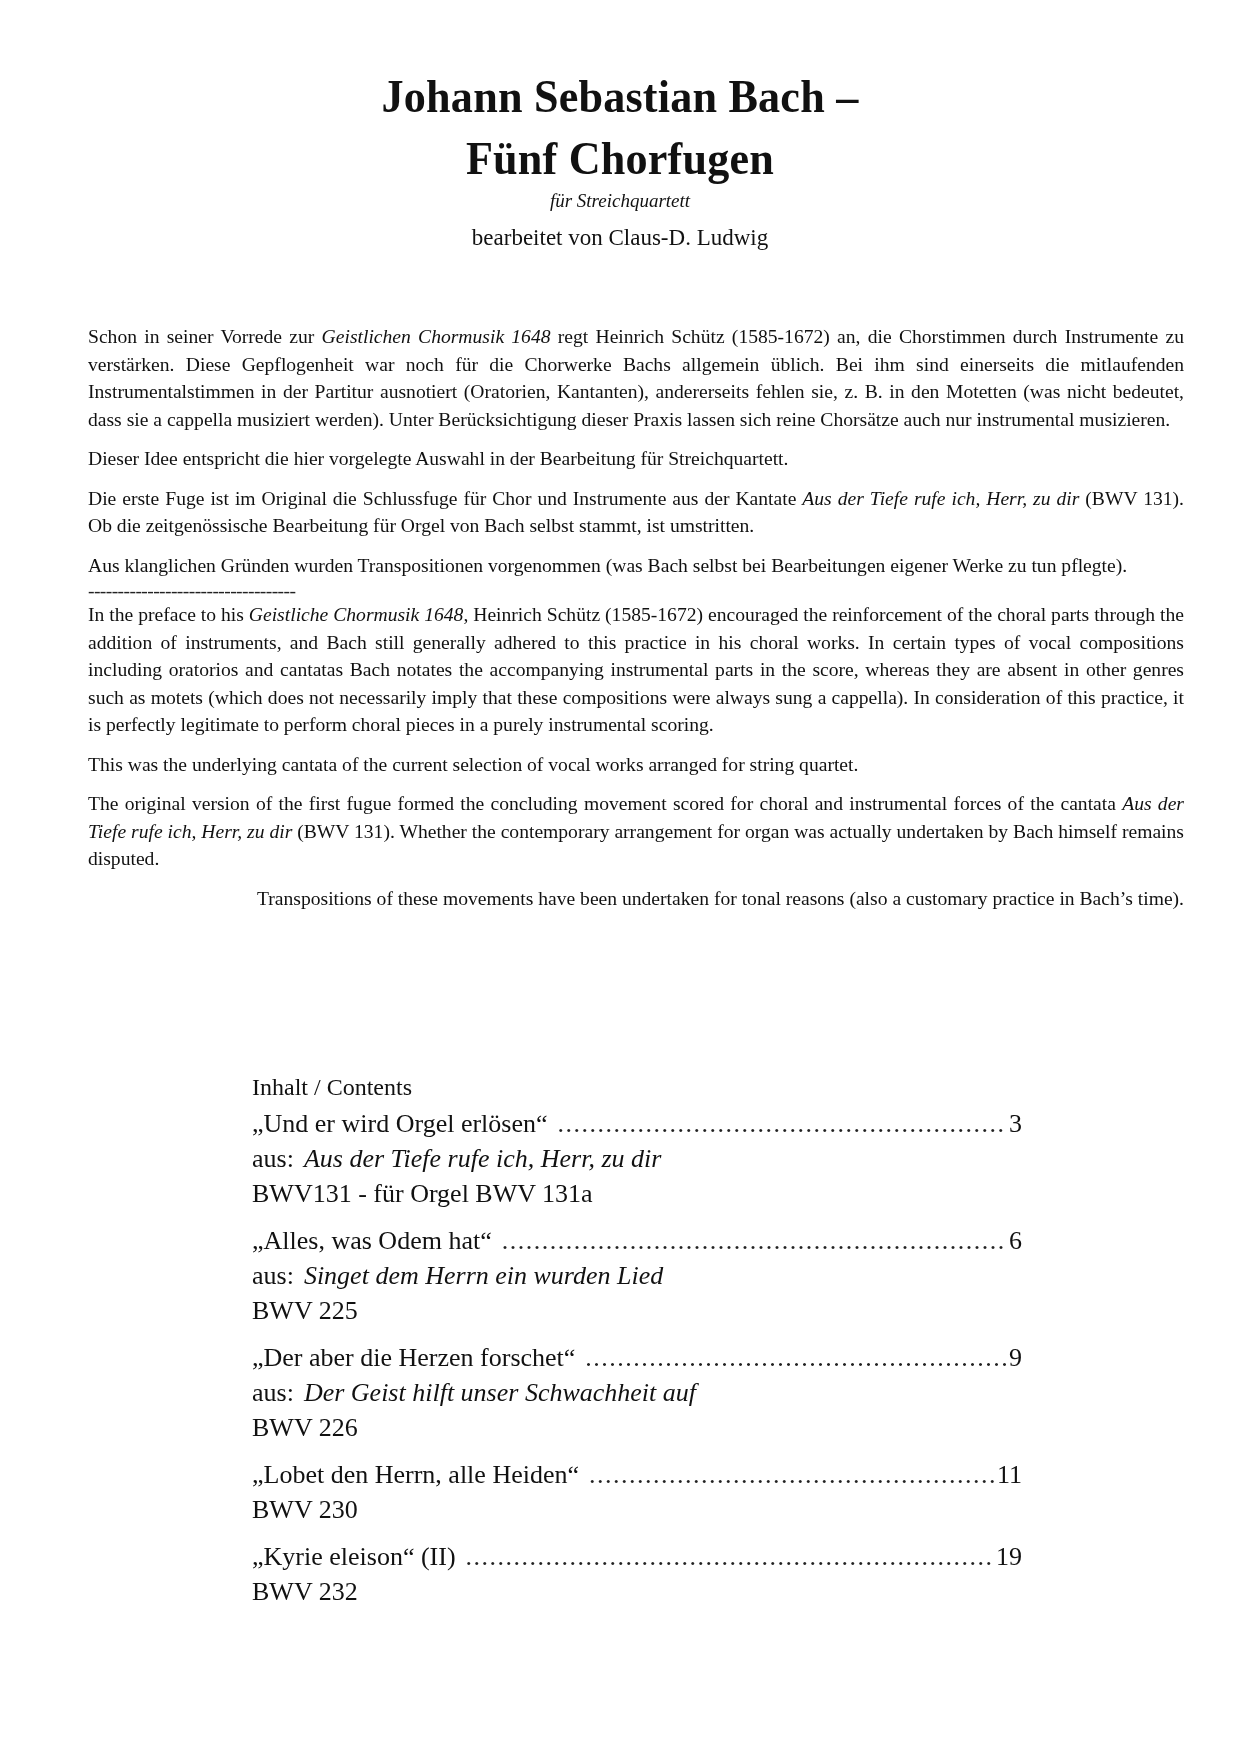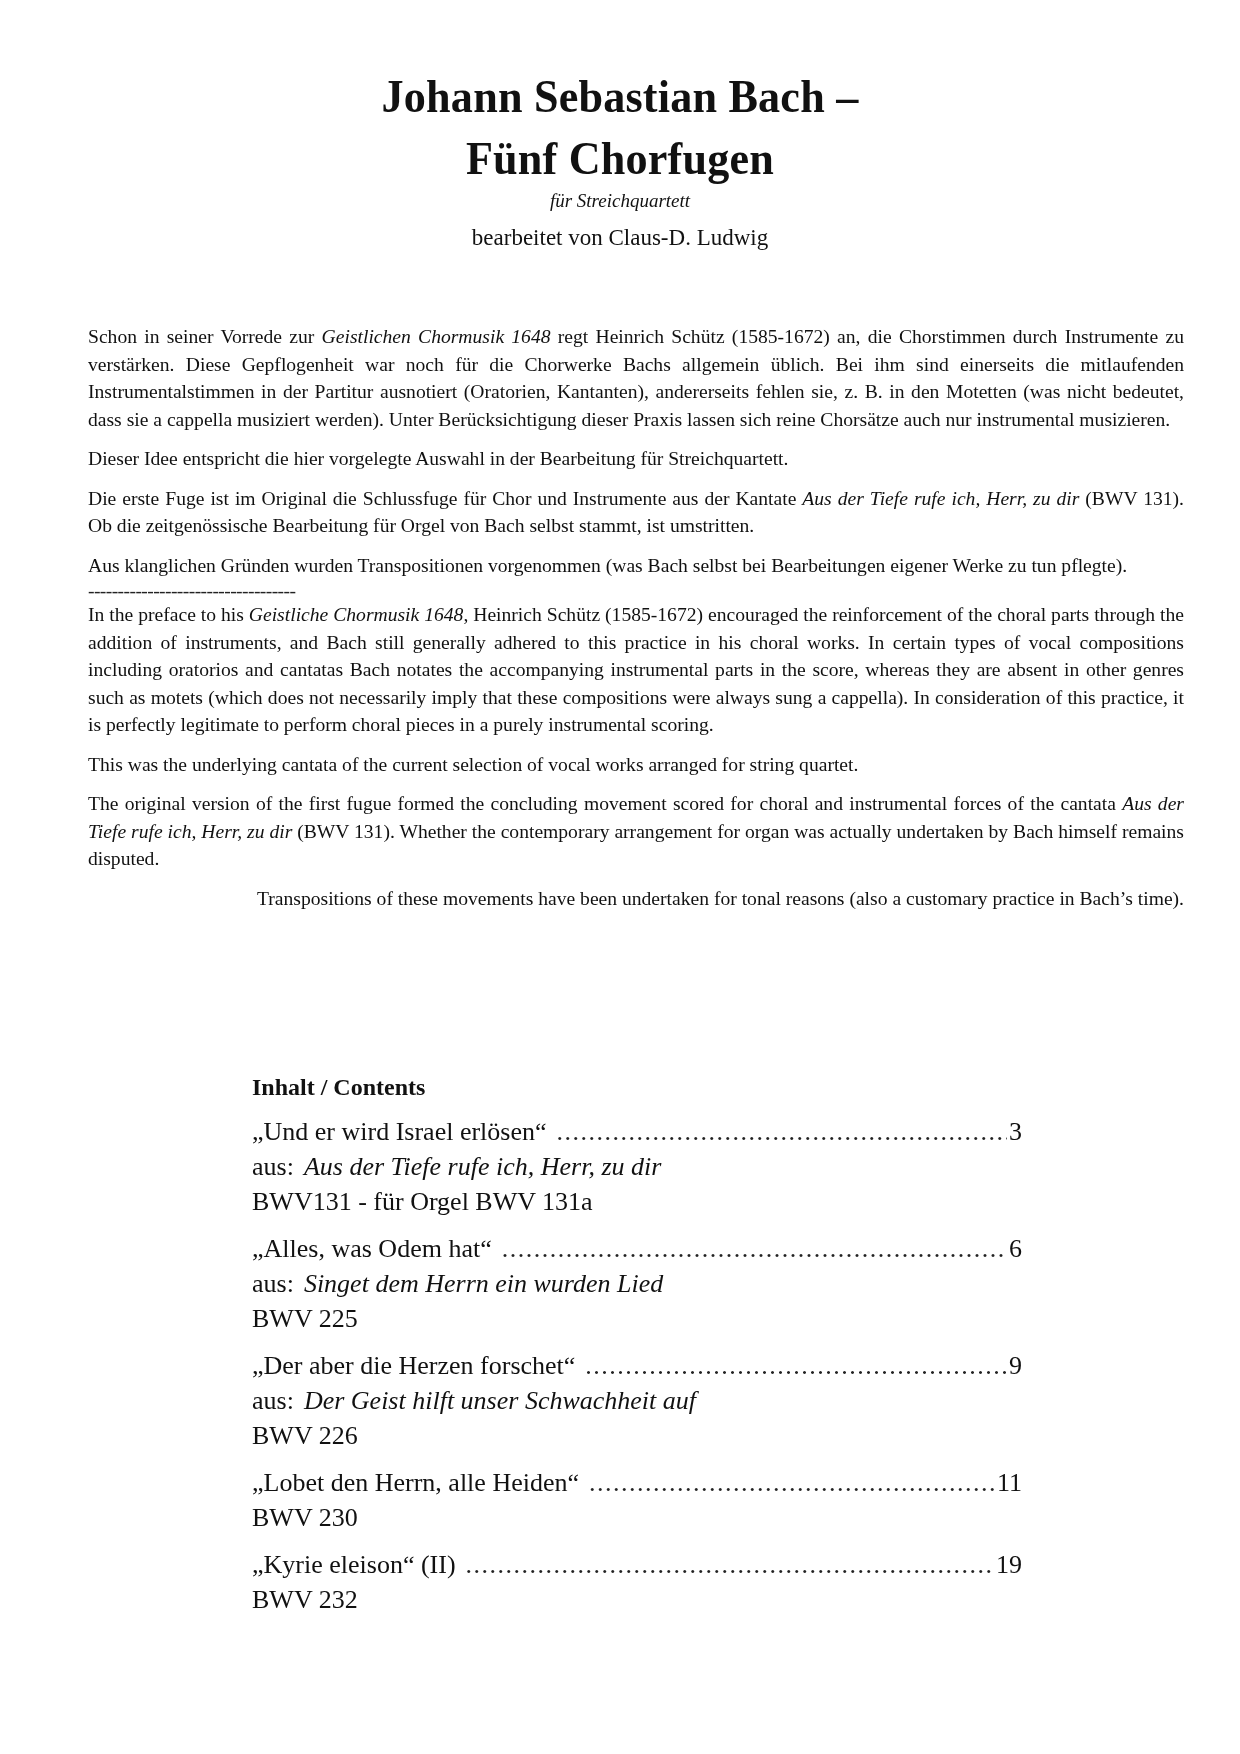--- a/index.html
+++ b/index.html
@@ -73,24 +73,24 @@
     .body-text i { font-style: italic; }
     .last-line { text-align: right; }
 
     .toc {
       position: absolute;
       left: 252px;
       top: 1072px;
       width: 770px;
     }
     .toc-heading {
-      font-weight: bold;
+      font-weight: normal;
       font-size: 24px;
       line-height: 30px;
-      margin-bottom: 12px;
+      margin-bottom: 4px;
     }
     .toc-entry {
       font-size: 26px;
       line-height: 35px;
       margin-bottom: 12px;
     }
     .toc-title-row {
       display: flex;
       align-items: baseline;
       white-space: nowrap;
@@ -132,21 +132,21 @@
     <p>This was the underlying cantata of the current selection of vocal works arranged for string quartet.</p>
     <p><span>The original version of the first fugue formed the concluding movement scored for choral and instrumental forces of the cantata </span><i>Aus der Tiefe rufe ich, Herr, zu dir</i><span> (BWV 131). Whether the contemporary arrangement for organ was actually undertaken by Bach himself remains disputed.</span></p>
     <p class="last-line">Transpositions of these movements have been undertaken for tonal reasons (also a customary practice in Bach’s time).</p>
   </div>
 
   <div class="toc">
     <div class="toc-heading">Inhalt / Contents</div>
 
     <div class="toc-entry">
       <div class="toc-title-row">
-        <span class="toc-title">„Und er wird Israel erlösen“</span>
+        <span class="toc-title">„Und er wird Orgel erlösen“</span>
         <span class="toc-dots"></span>
         <span class="toc-page">3</span>
       </div>
       <div class="toc-source">
         <span class="from-label">aus:</span><span class="work">Aus der Tiefe rufe ich, Herr, zu dir</span>
       </div>
       <div class="toc-bwv">BWV131 - für Orgel BWV 131a</div>
     </div>
 
     <div class="toc-entry">

